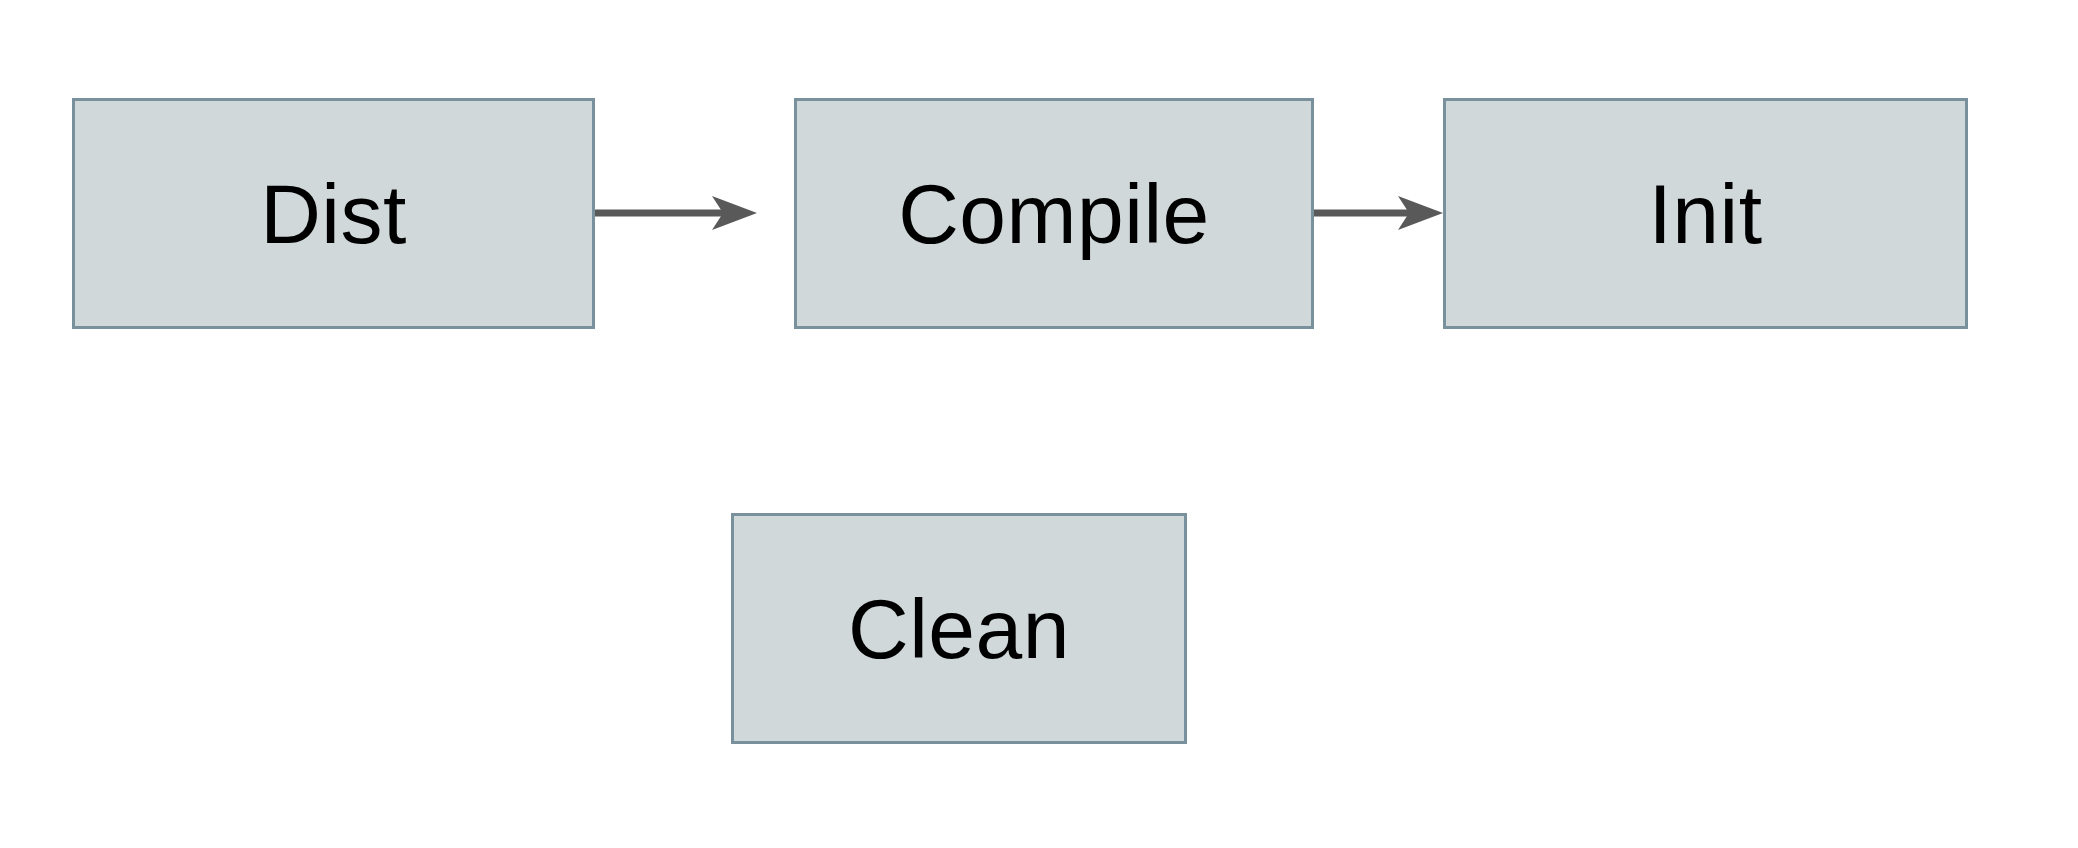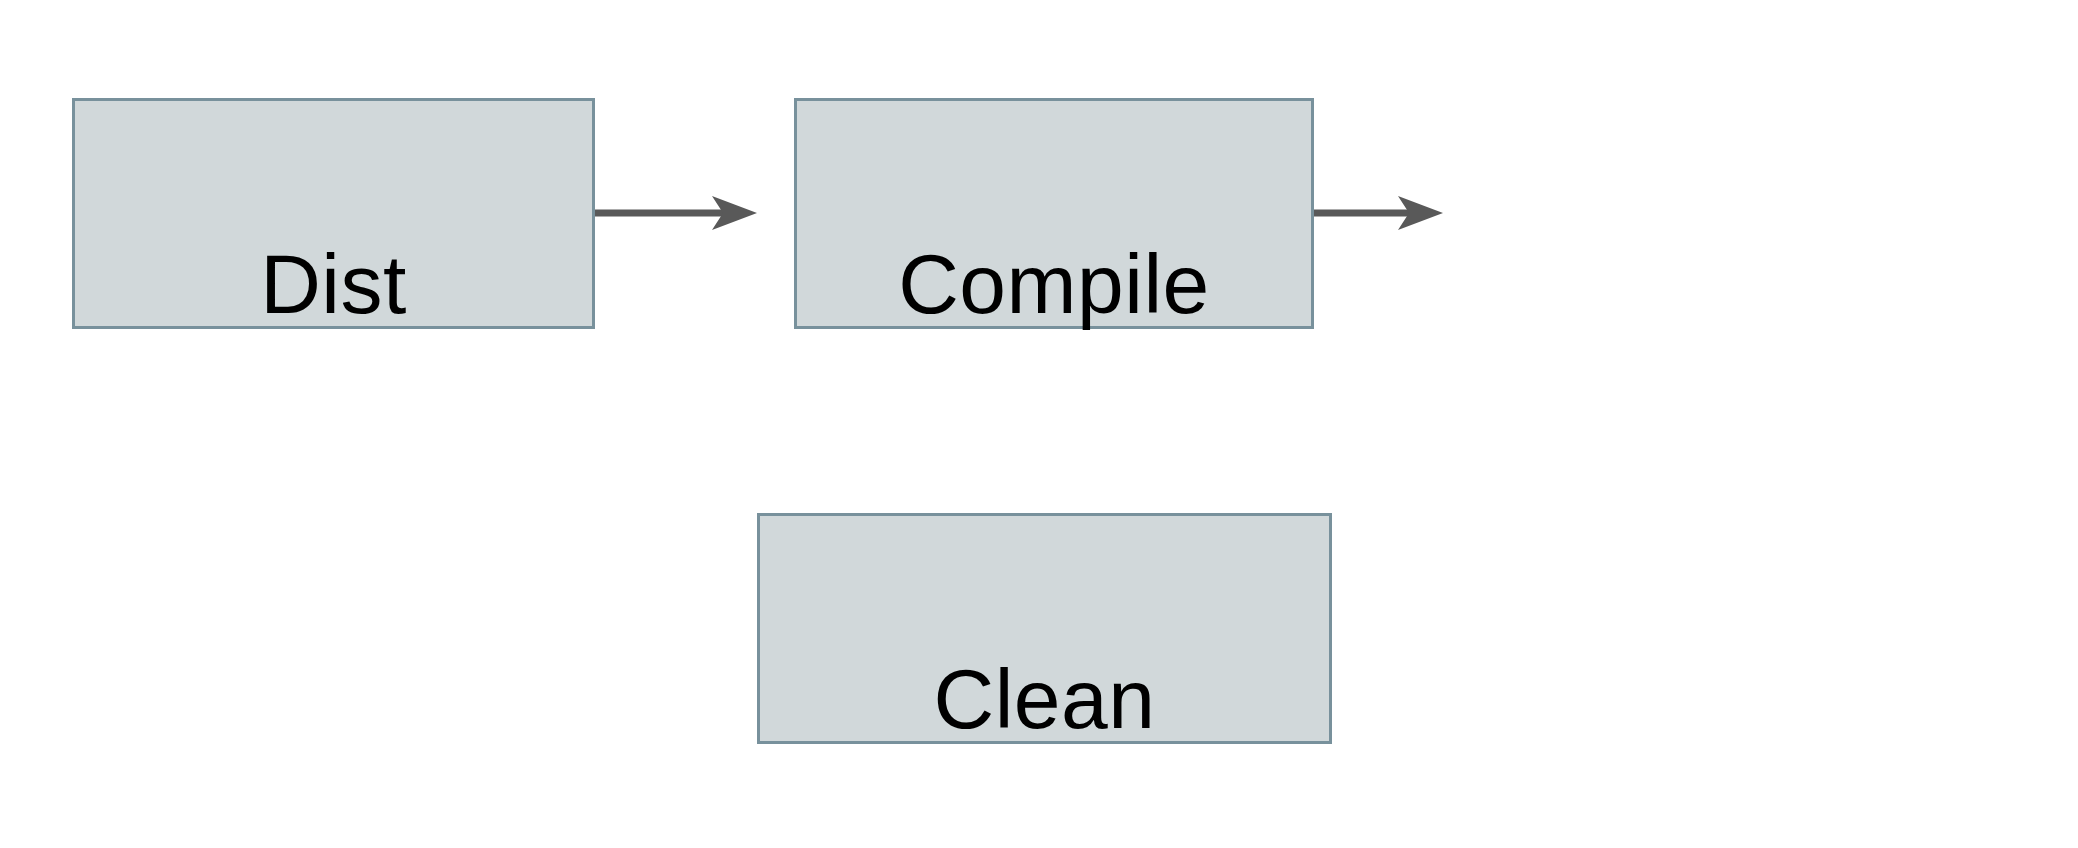--- a/index.html
+++ b/index.html
@@ -31,36 +31,36 @@
   .edge-head {
     fill: var(--arrow-color, #595959);
     stroke: none;
   }
   .node {
     position: absolute;
     box-sizing: border-box;
     background: var(--node-fill, #d1d8da);
     border: 3px solid var(--node-border, #78919c);
     display: flex;
-    align-items: flex-end;
+    align-items: center;
     justify-content: center;
   }
   .node-label {
     font-size: 84px;
     font-weight: 400;
     line-height: 1;
     color: var(--text-color, #000000);
     letter-spacing: 0.5px;
     white-space: nowrap;
     user-select: none;
   }
   .node-dist    { left: 72px;   top: 98px;  width: 523px; height: 231px; }
   .node-compile { left: 794px;  top: 98px;  width: 520px; height: 231px; }
   .node-init    { left: 1443px; top: 98px;  width: 525px; height: 231px; }
-  .node-clean   { left: 757px;  top: 513px; width: 575px; height: 231px; }
+  .node-clean   { left: 731px;  top: 513px; width: 456px; height: 231px; }
 </style>
 </head>
 <body>
 
 <div class="canvas">
 
   <svg class="edges" viewBox="0 0 2078 848" xmlns="http://www.w3.org/2000/svg" aria-hidden="true">
     <g>
       <line class="edge-line" x1="595" y1="213" x2="726" y2="213"></line>
       <polygon class="edge-head" points="757,213 712,196 723,213 712,230"></polygon>
@@ -72,18 +72,21 @@
   </svg>
 
   <div class="node node-dist">
     <span class="node-label">Dist</span>
   </div>
 
   <div class="node node-compile">
     <span class="node-label">Compile</span>
   </div>
 
+  <div class="node node-init">
+    <span class="node-label">Init</span>
+  </div>
 
   <div class="node node-clean">
     <span class="node-label">Clean</span>
   </div>
 
 </div>
 
 </body></html>

